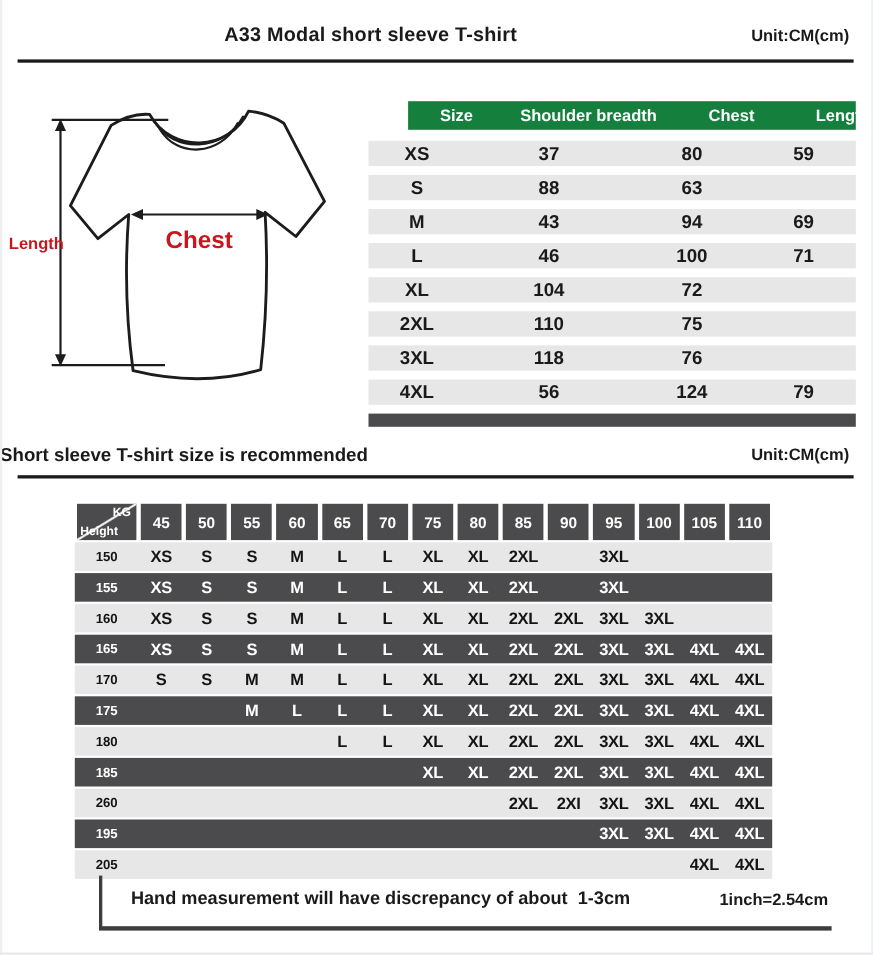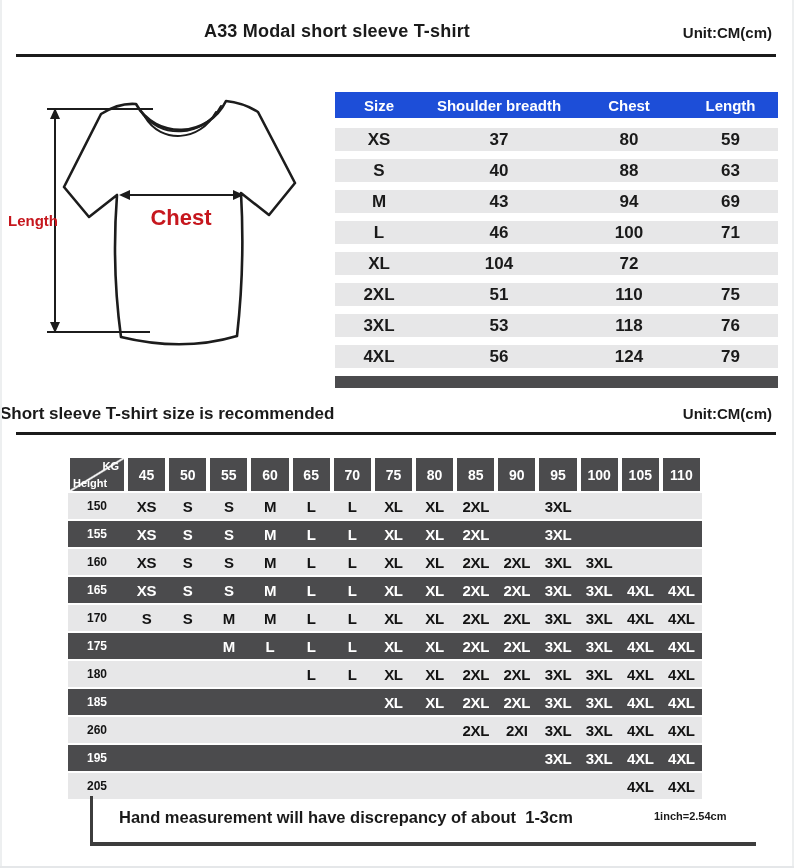--- a/index.html
+++ b/index.html
@@ -18,21 +18,21 @@
   .mid-title{position:absolute;top:404px;left:0;width:708px;text-align:left;
     font-size:17px;font-weight:700;}
 
   
   .tee-svg{position:absolute;left:0;top:88px;}
 
   
   .size-table{position:absolute;left:335px;top:92px;width:443px;}
   .st-header,.st-row{display:grid;grid-template-columns:88px 152px 108px 95px;
     align-items:center;text-align:center;}
-  .st-header{height:26px;background:#1d4ed8;color:#fff;font-weight:700;font-size:15px;}
+  .st-header{height:26px;background:#15803d;color:#fff;font-weight:700;font-size:15px;margin-left:36px;}
   .st-row{height:23px;background:#e7e7e8;margin-top:8px;font-weight:700;font-size:17px;}
   .st-body .st-row:first-child{margin-top:10px;}
   .st-footer{height:12px;background:#4b4b4d;margin-top:8px;}
 
   
   .matrix{position:absolute;left:68px;top:458px;width:634px;font-weight:700;}
   .mx-header,.mx-row{display:grid;grid-template-columns:58px repeat(14,1fr);}
   .mx-header{height:33px;}
   .mx-hcell{margin:0 2px;background:#4b4b4d;color:#fff;font-size:14px;
     display:flex;align-items:center;justify-content:center;}
@@ -45,21 +45,21 @@
   .mx-row{height:26px;margin-top:2px;align-items:center;text-align:center;font-size:15px;}
   .mx-row.light{background:#e7e7e8;color:#141414;}
   .mx-row.dark{background:#4b4b4d;color:#ffffff;}
   .mx-label{font-size:12px;}
   .mx-cell{letter-spacing:-.3px;}
 
   
   .bracket-v{position:absolute;left:90px;top:796px;width:3px;height:49px;background:#3d3d3d;}
   .bracket-h{position:absolute;left:90px;top:842px;width:666px;height:4px;background:#3d3d3d;}
   .note{position:absolute;left:119px;top:808px;font-size:16.5px;font-weight:700;white-space:pre;}
-  .conv{position:absolute;left:654px;top:810px;font-size:11px;font-weight:700;}
+  .conv{position:absolute;left:654px;top:810px;font-size:15px;font-weight:700;}
 
   
   .edge-l,.edge-r{position:absolute;top:0;width:2px;height:868px;background:#edeff0;}
   .edge-l{left:0;} .edge-r{left:792px;}
   .edge-b{position:absolute;left:0;top:866px;width:794px;height:2px;background:#e5e7e9;}
 </style>
 </head>
 <body>
 
 <div class="page-title">A33 Modal short sleeve T-shirt</div>
@@ -103,21 +103,20 @@
     </div>
   <div class="st-body">
       <div class="st-row">
         <div class="st-c c0">XS</div>
         <div class="st-c c1">37</div>
         <div class="st-c c2">80</div>
         <div class="st-c c3">59</div>
       </div>
       <div class="st-row">
         <div class="st-c c0">S</div>
-        <div class="st-c c1">40</div>
         <div class="st-c c2">88</div>
         <div class="st-c c3">63</div>
       </div>
       <div class="st-row">
         <div class="st-c c0">M</div>
         <div class="st-c c1">43</div>
         <div class="st-c c2">94</div>
         <div class="st-c c3">69</div>
       </div>
       <div class="st-row">
@@ -126,27 +125,25 @@
         <div class="st-c c2">100</div>
         <div class="st-c c3">71</div>
       </div>
       <div class="st-row">
         <div class="st-c c0">XL</div>
         <div class="st-c c2">104</div>
         <div class="st-c c3">72</div>
       </div>
       <div class="st-row">
         <div class="st-c c0">2XL</div>
-        <div class="st-c c1">51</div>
         <div class="st-c c2">110</div>
         <div class="st-c c3">75</div>
       </div>
       <div class="st-row">
         <div class="st-c c0">3XL</div>
-        <div class="st-c c1">53</div>
         <div class="st-c c2">118</div>
         <div class="st-c c3">76</div>
       </div>
       <div class="st-row">
         <div class="st-c c0">4XL</div>
         <div class="st-c c1">56</div>
         <div class="st-c c2">124</div>
         <div class="st-c c3">79</div>
       </div>
     </div>

